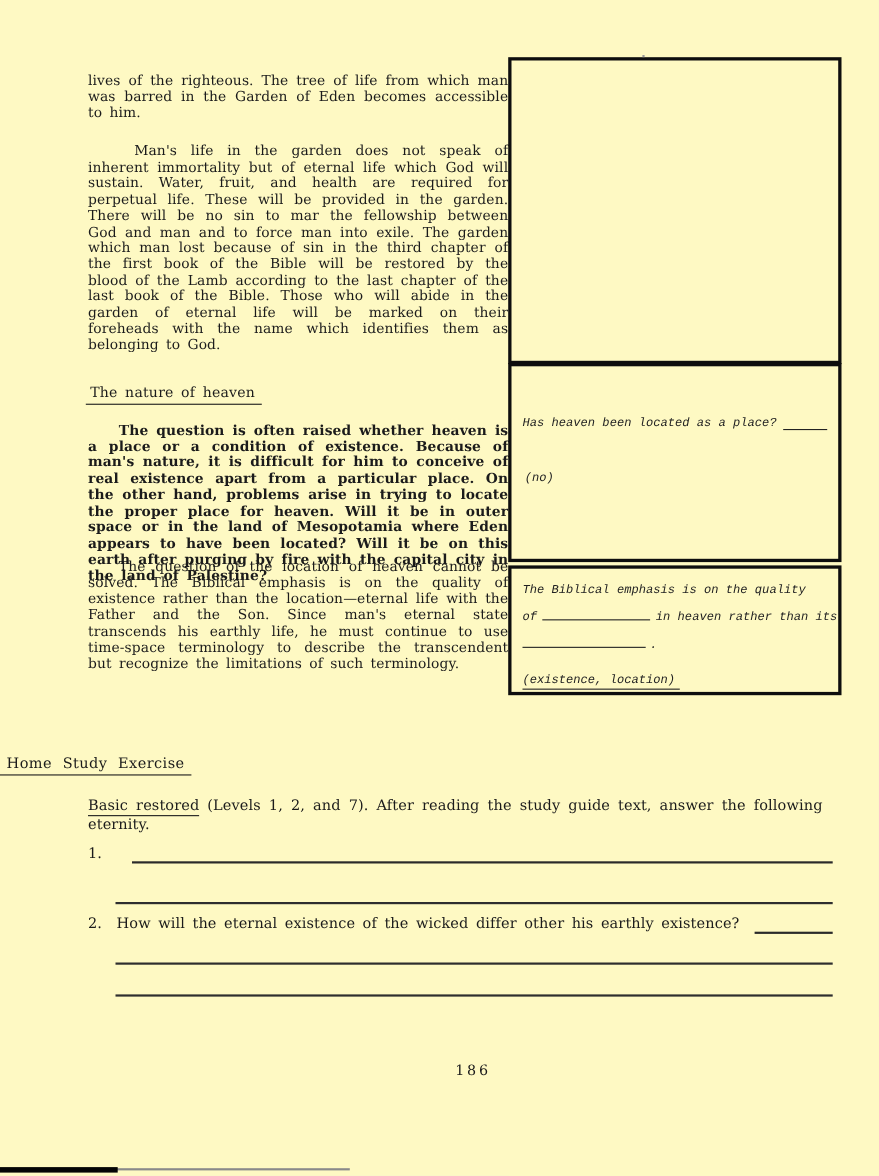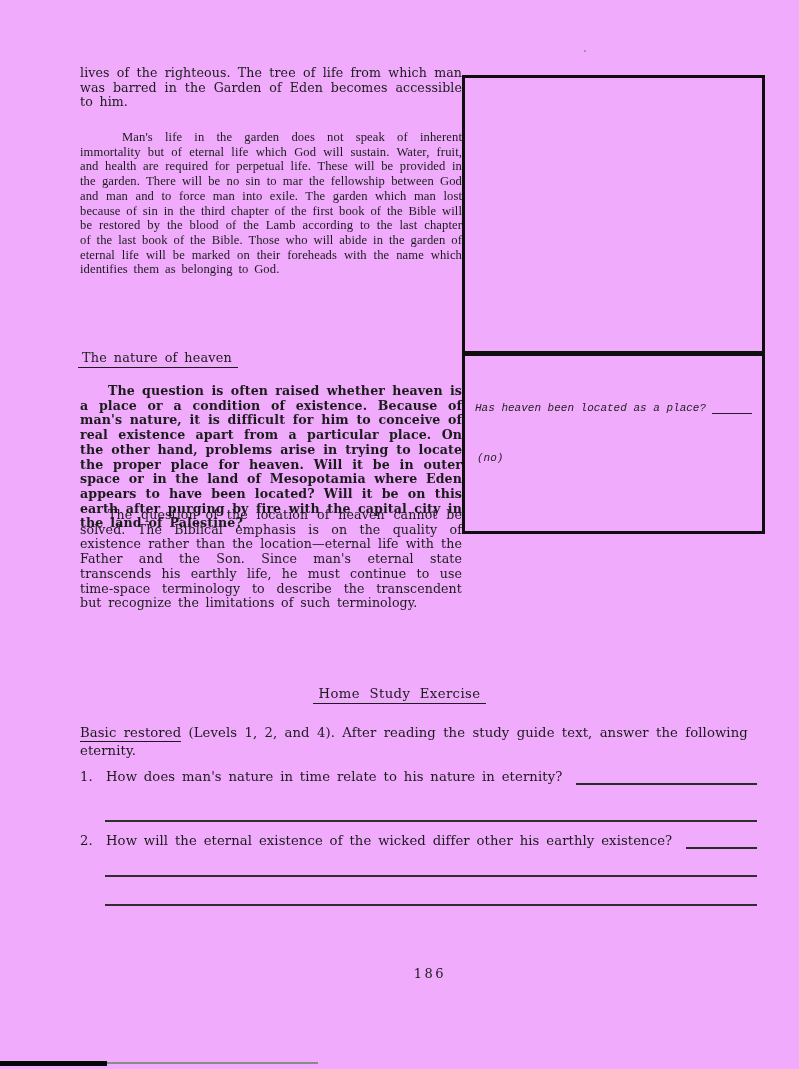--- a/index.html
+++ b/index.html
@@ -1,46 +1,46 @@
 <!DOCTYPE html>
 <html><head>
 <meta charset="utf-8">
 <style>
   html,body{margin:0;padding:0;background:#e8e8e8;}
   .page{
     position:relative;
     width:799px;height:1069px;
-    background:#f0abfc;
+    background:#fef9c3;
     margin:0 auto;
     overflow:hidden;
     font-family:"DejaVu Serif","Liberation Serif",serif;
     color:#1b1b1b;
   }
   
   .left-col{position:absolute;left:80px;top:66px;width:382px;}
   .left-col p{
     position:absolute;left:0;width:382px;margin:0;
     font-size:12.6px;line-height:14.7px;
     letter-spacing:0.1px;word-spacing:2.5px;
     text-align:justify;
   }
   .p1{top:0;}
-  .p2{top:64px;text-indent:42px;font-family:Liberation Serif, serif;}
+  .p2{top:64px;text-indent:42px;}
   .p3{top:318px;text-indent:28px;font-weight:bold;}
   .p4{top:442px;text-indent:28px;}
   .section-heading{
     position:absolute;left:-2px;top:284px;
     font-size:12.8px;
     letter-spacing:0.2px;word-spacing:2.5px;
     border-bottom:1.6px solid #1b1b1b;
     padding:0 6px 2px 4px;
     text-align:right;
   }
   
-  .boxes{position:absolute;left:462px;top:75px;width:303px;height:580px;}
+  .boxes{position:absolute;left:462px;top:52px;width:303px;height:580px;}
   .abox{
     position:absolute;left:0;width:303px;
     border:3px solid #0e0e0e;
     box-sizing:border-box;
     font-family:"Liberation Mono","DejaVu Sans Mono",monospace;
     font-style:italic;
     font-size:11px;color:#222;
   }
   .box1{top:0;height:279px;}
   .box2{top:278px;height:181px;}
@@ -61,21 +61,21 @@
     border-bottom:1.6px solid #222;height:1px;
   }
   .blank-mid{width:98px;margin:0 5px;}
   .blank-l3{width:112px;margin-right:4px;}
   .box3 .key{
     position:absolute;left:10px;bottom:2px;
     border-bottom:1.6px solid #222;padding:0 4px 1px 0;
     white-space:nowrap;
   }
   
-  .hse-title-wrap{position:absolute;left:0;top:683px;width:799px;text-align:center;}
+  .hse-title-wrap{position:absolute;left:0;top:683px;width:799px;}
   .hse-title{
     display:inline-block;font-size:13.2px;
     letter-spacing:0.4px;word-spacing:5px;
     border-bottom:1.6px solid #1b1b1b;
     padding:0 6px 2px 6px;
   }
   .intro{
     position:absolute;left:80px;top:724px;width:690px;
     font-size:13.2px;line-height:17.5px;
     letter-spacing:0.1px;word-spacing:3px;
@@ -129,34 +129,43 @@
     <div class="abox box1"></div>
 
     <div class="abox box2">
       <div class="q-line">
         <span>Has heaven been located as a place?</span>
         <span class="blank"></span>
       </div>
       <div class="key">(no)</div>
     </div>
 
+    <div class="abox box3">
+      <div class="b3line first">The Biblical emphasis is on the quality</div>
+      <div class="b3line">
+        <span>of</span><span class="inline-blank blank-mid"></span><span>in heaven rather than its</span>
+      </div>
+      <div class="b3line">
+        <span class="inline-blank blank-l3"></span><span>.</span>
+      </div>
+      <div class="key">(existence, location)</div>
+    </div>
   </div>
 
   <div class="hse-title-wrap">
     <span class="hse-title">Home Study Exercise</span>
   </div>
 
   <div class="intro">
-    <span class="u">Basic restored</span><span> (Levels 1, 2, and 4).  After reading the study guide text, answer the following</span><br>
+    <span class="u">Basic restored</span><span> (Levels 1, 2, and 7).  After reading the study guide text, answer the following</span><br>
     <span>eternity.</span>
   </div>
 
   <div class="q-row q1">
     <span class="qnum">1.</span>
-    <span>How does man's nature in time relate to his nature in eternity?</span>
     <span class="fill-line"></span>
   </div>
   <div class="rule rule1"></div>
 
   <div class="q-row q2">
     <span class="qnum">2.</span>
     <span>How will the eternal existence of the wicked differ other his earthly existence?</span>
     <span class="fill-line"></span>
   </div>
   <div class="rule rule2"></div>

